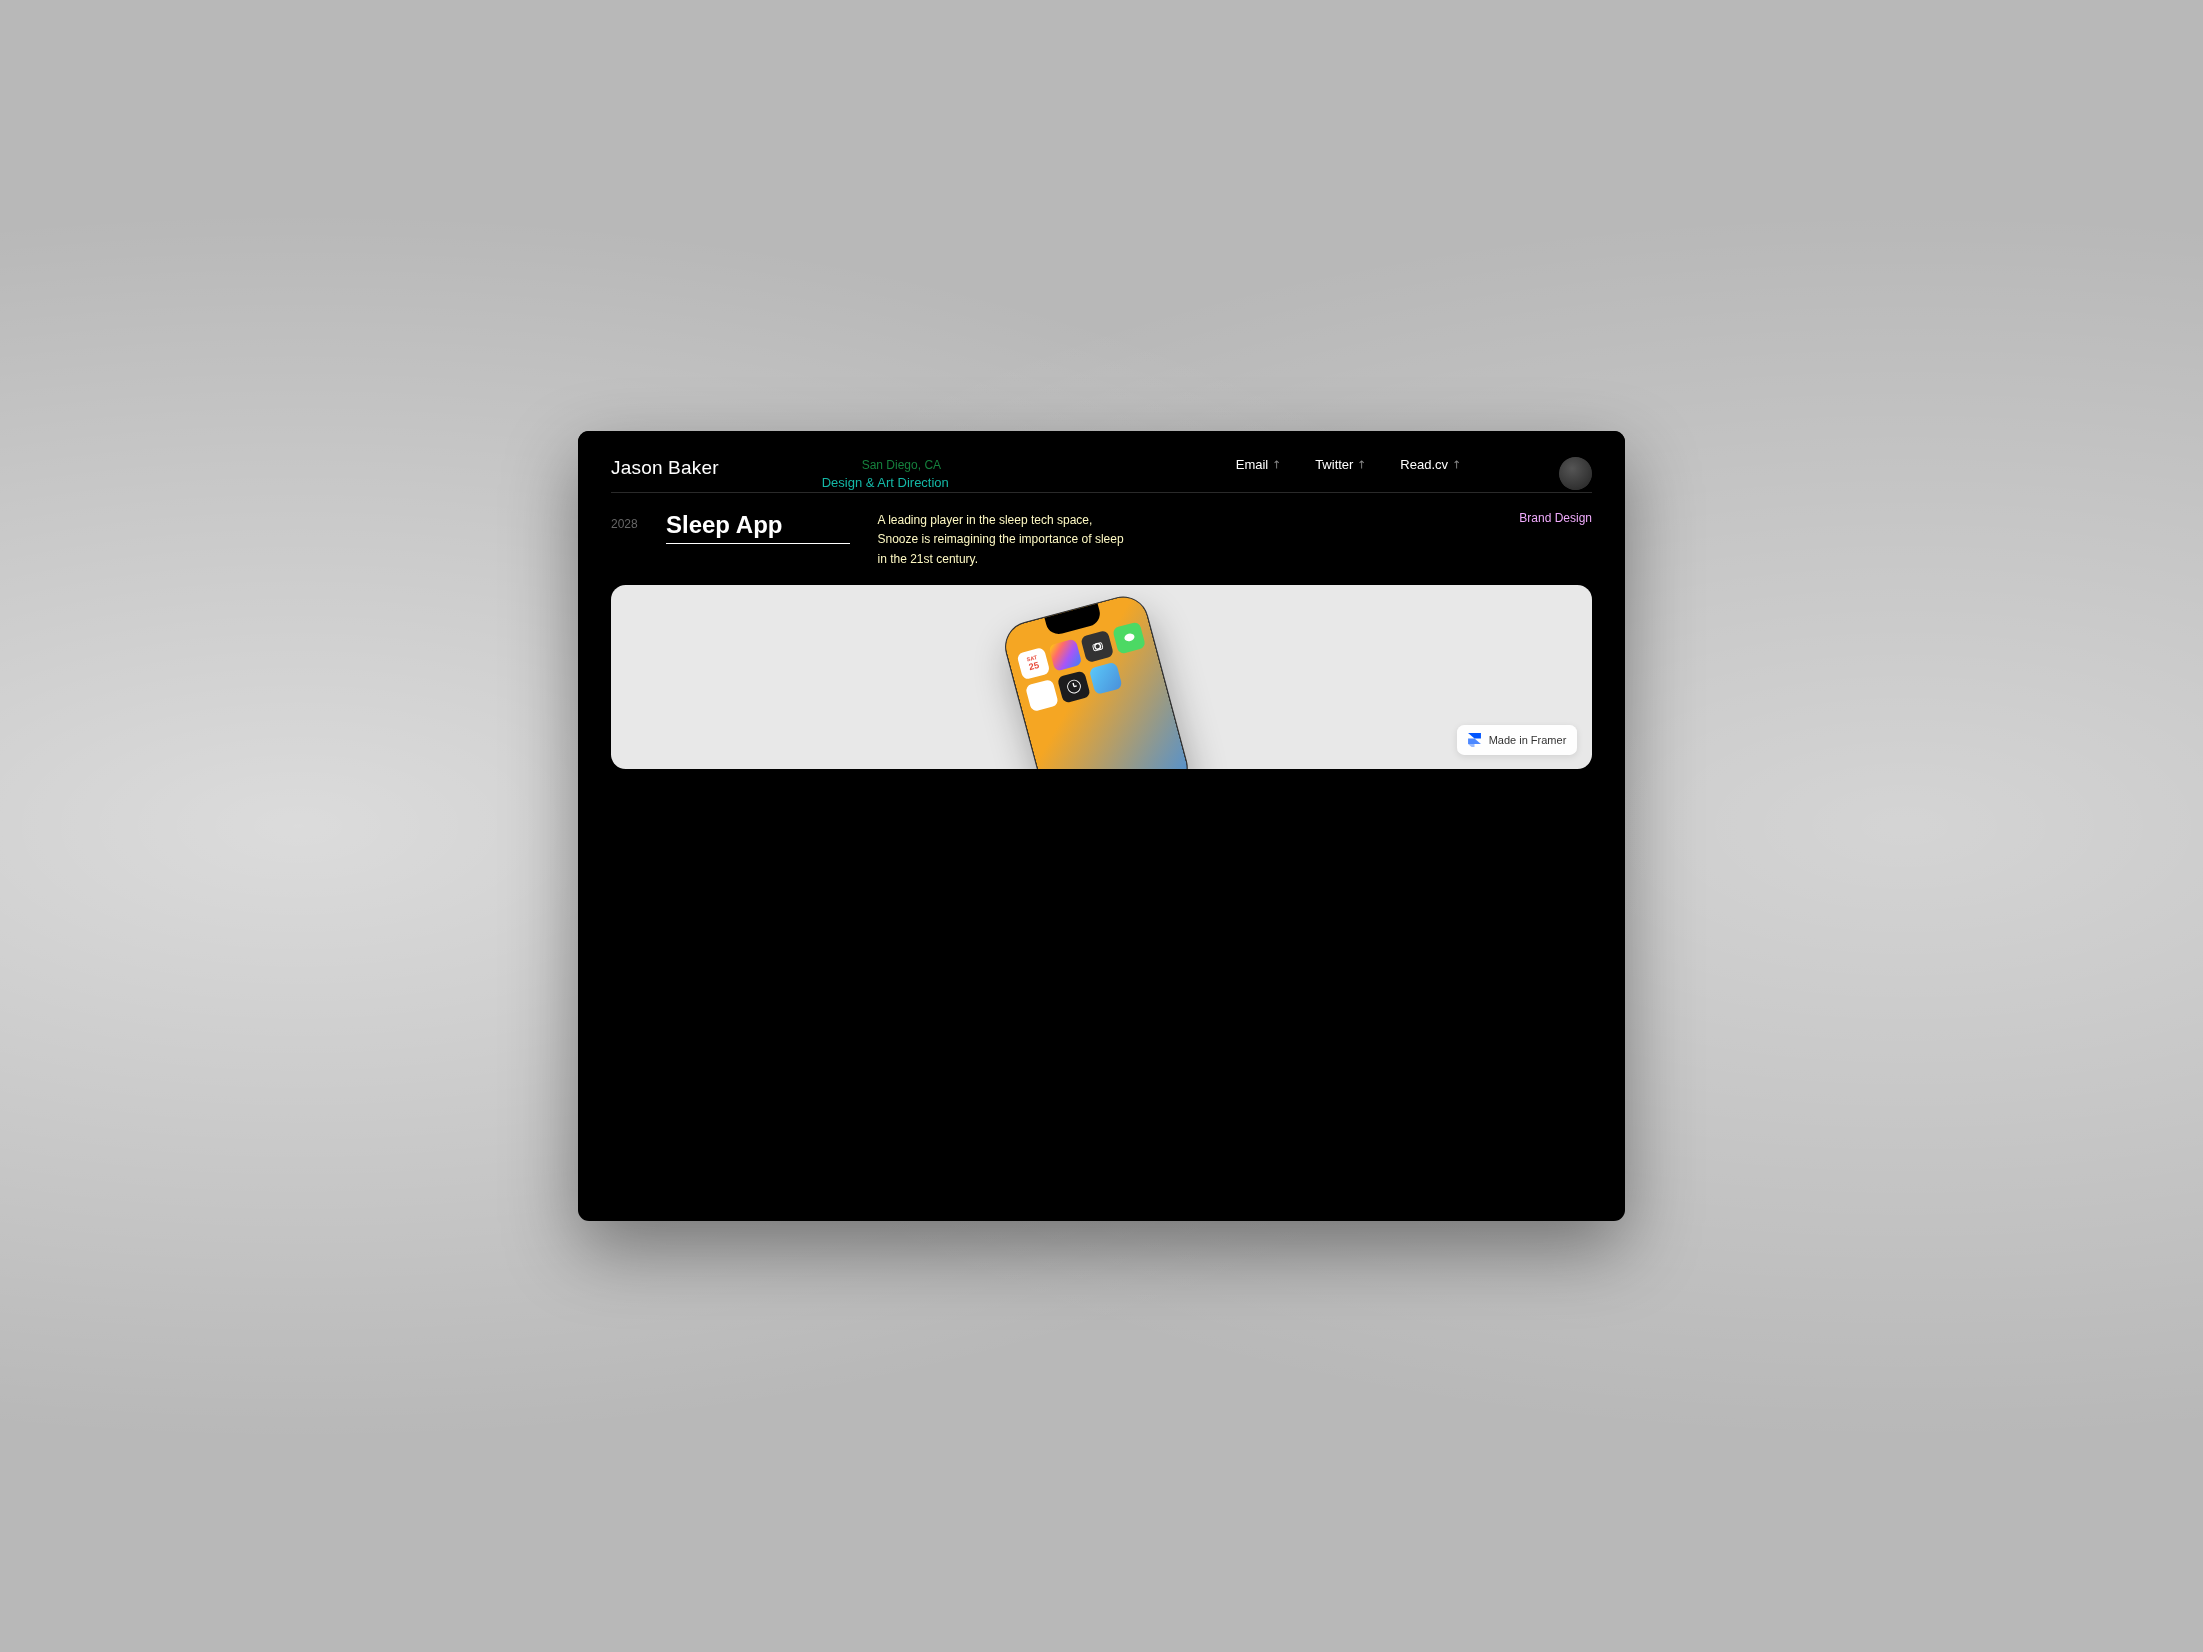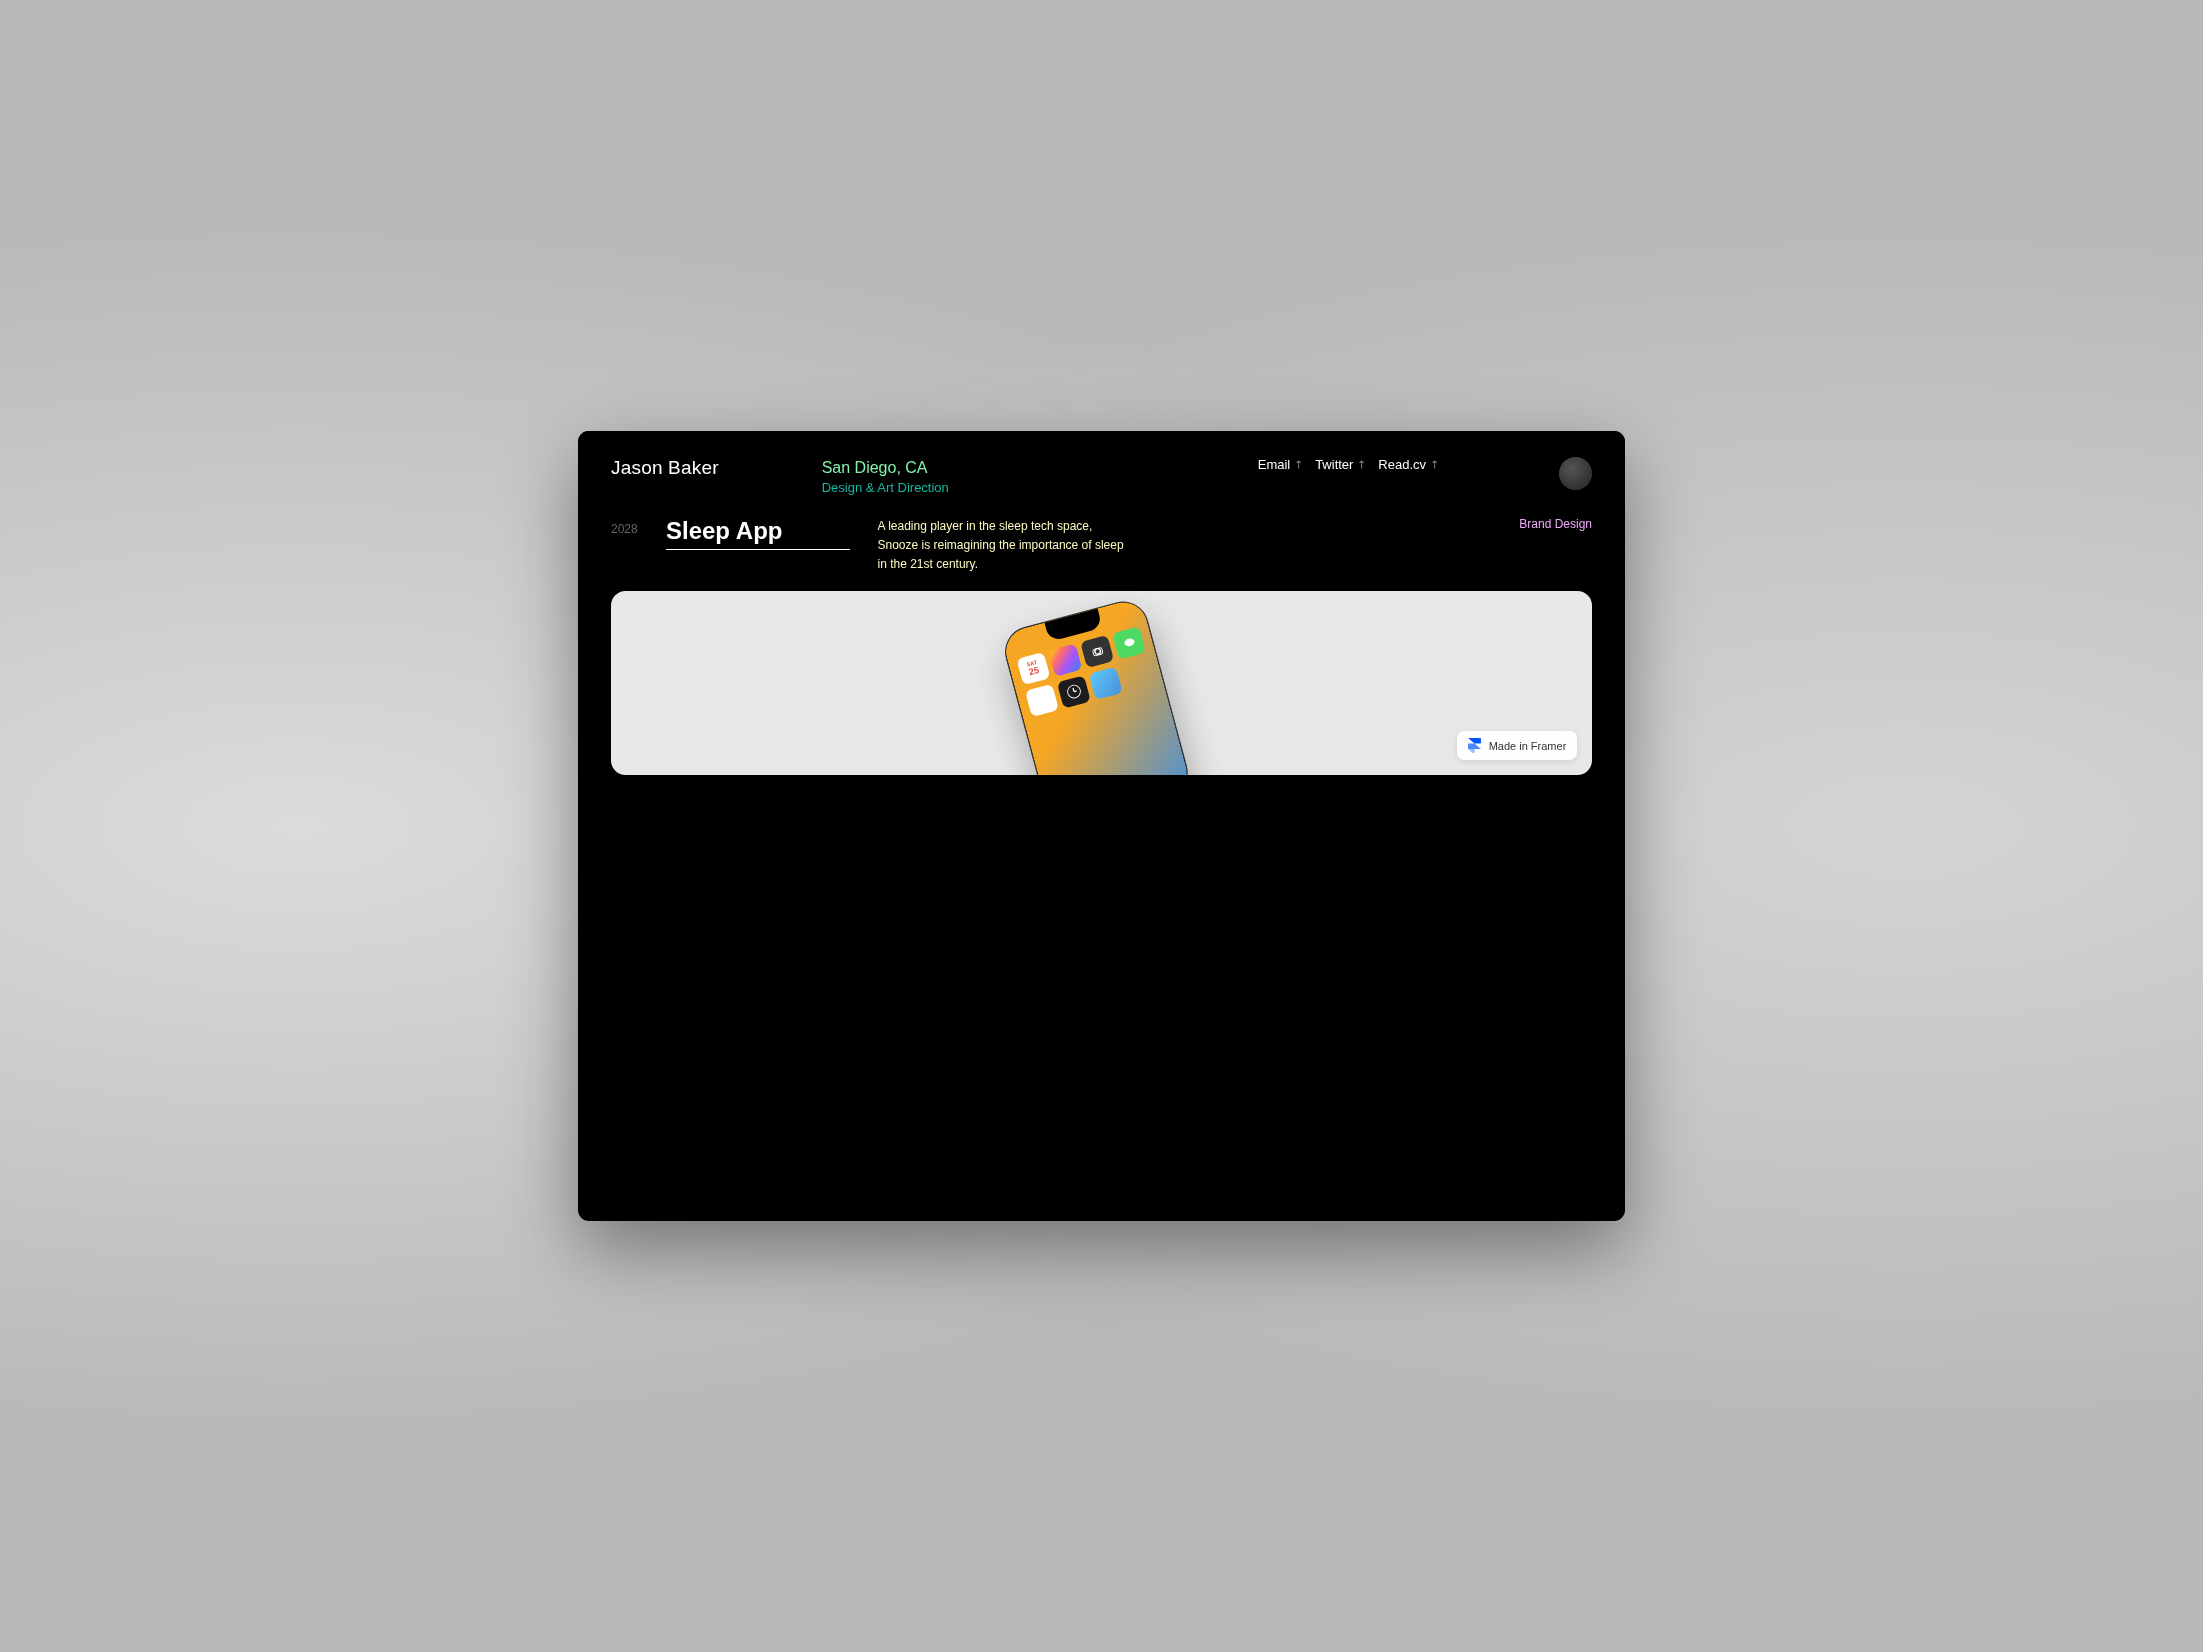--- a/index.html
+++ b/index.html
@@ -43,38 +43,39 @@
       letter-spacing: 0.01em;
       flex: 1;
     }
 
     .header-location {
       flex: 1.5;
       padding-top: 0;
     }
 
     .header-location .location {
-      color: #86efac;
-      font-size: 16px;
+      color: #15803d;
+      font-size: 12px;
       font-weight: 400;
       display: block;
       line-height: 1.4;
+      margin-left: 40px;
     }
 
     .header-location .role {
       color: #14b8a6;
       font-size: 13px;
       font-weight: 400;
       display: block;
       line-height: 1.4;
     }
 
     .header-nav {
       display: flex;
-      gap: 12px;
+      gap: 34px;
       align-items: center;
       flex: 2;
       justify-content: center;
     }
 
     .nav-link {
       color: #fff;
       font-size: 13px;
       font-weight: 400;
       text-decoration: none;

